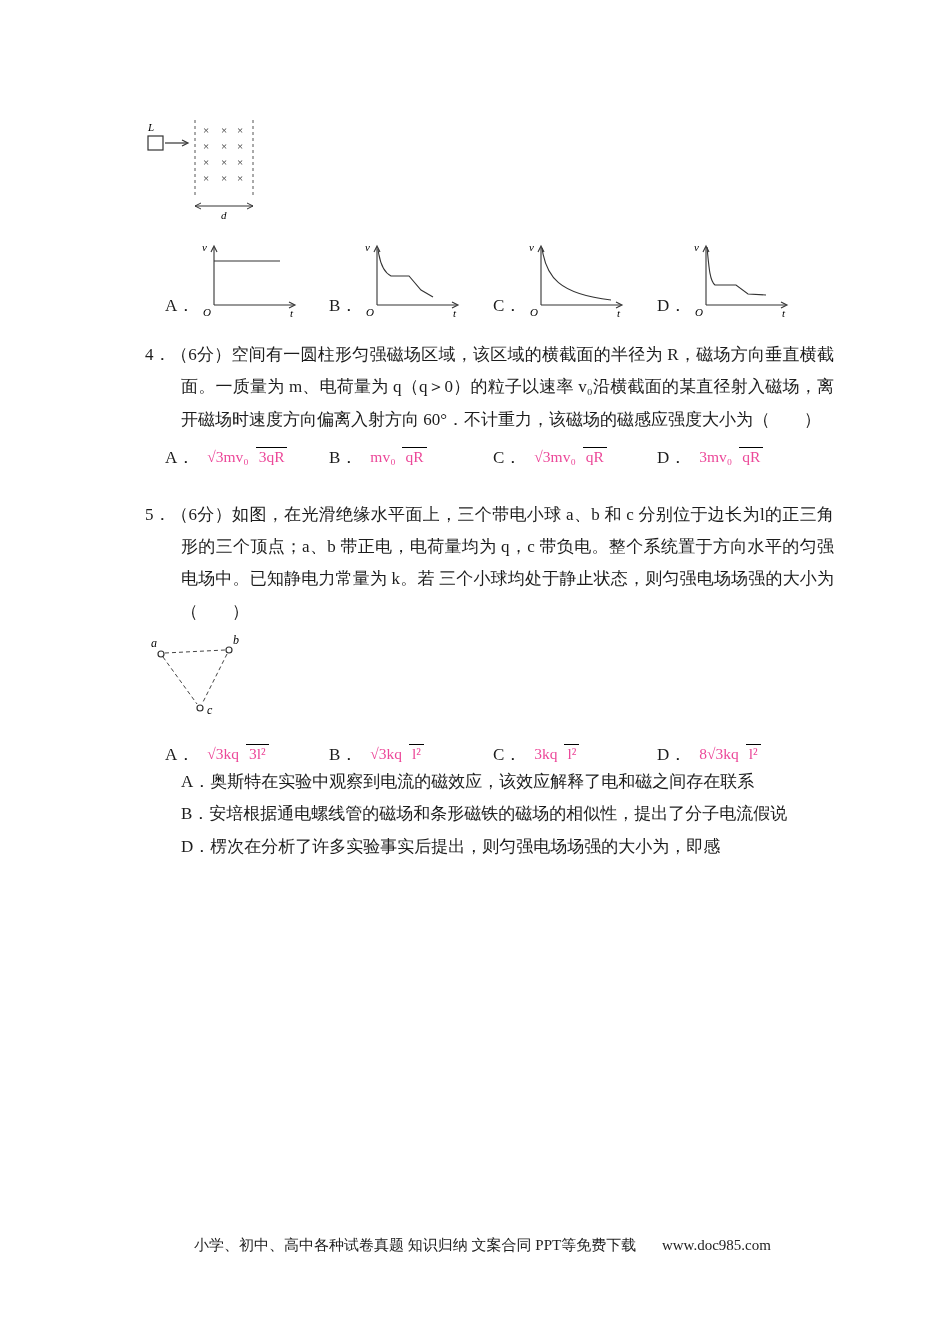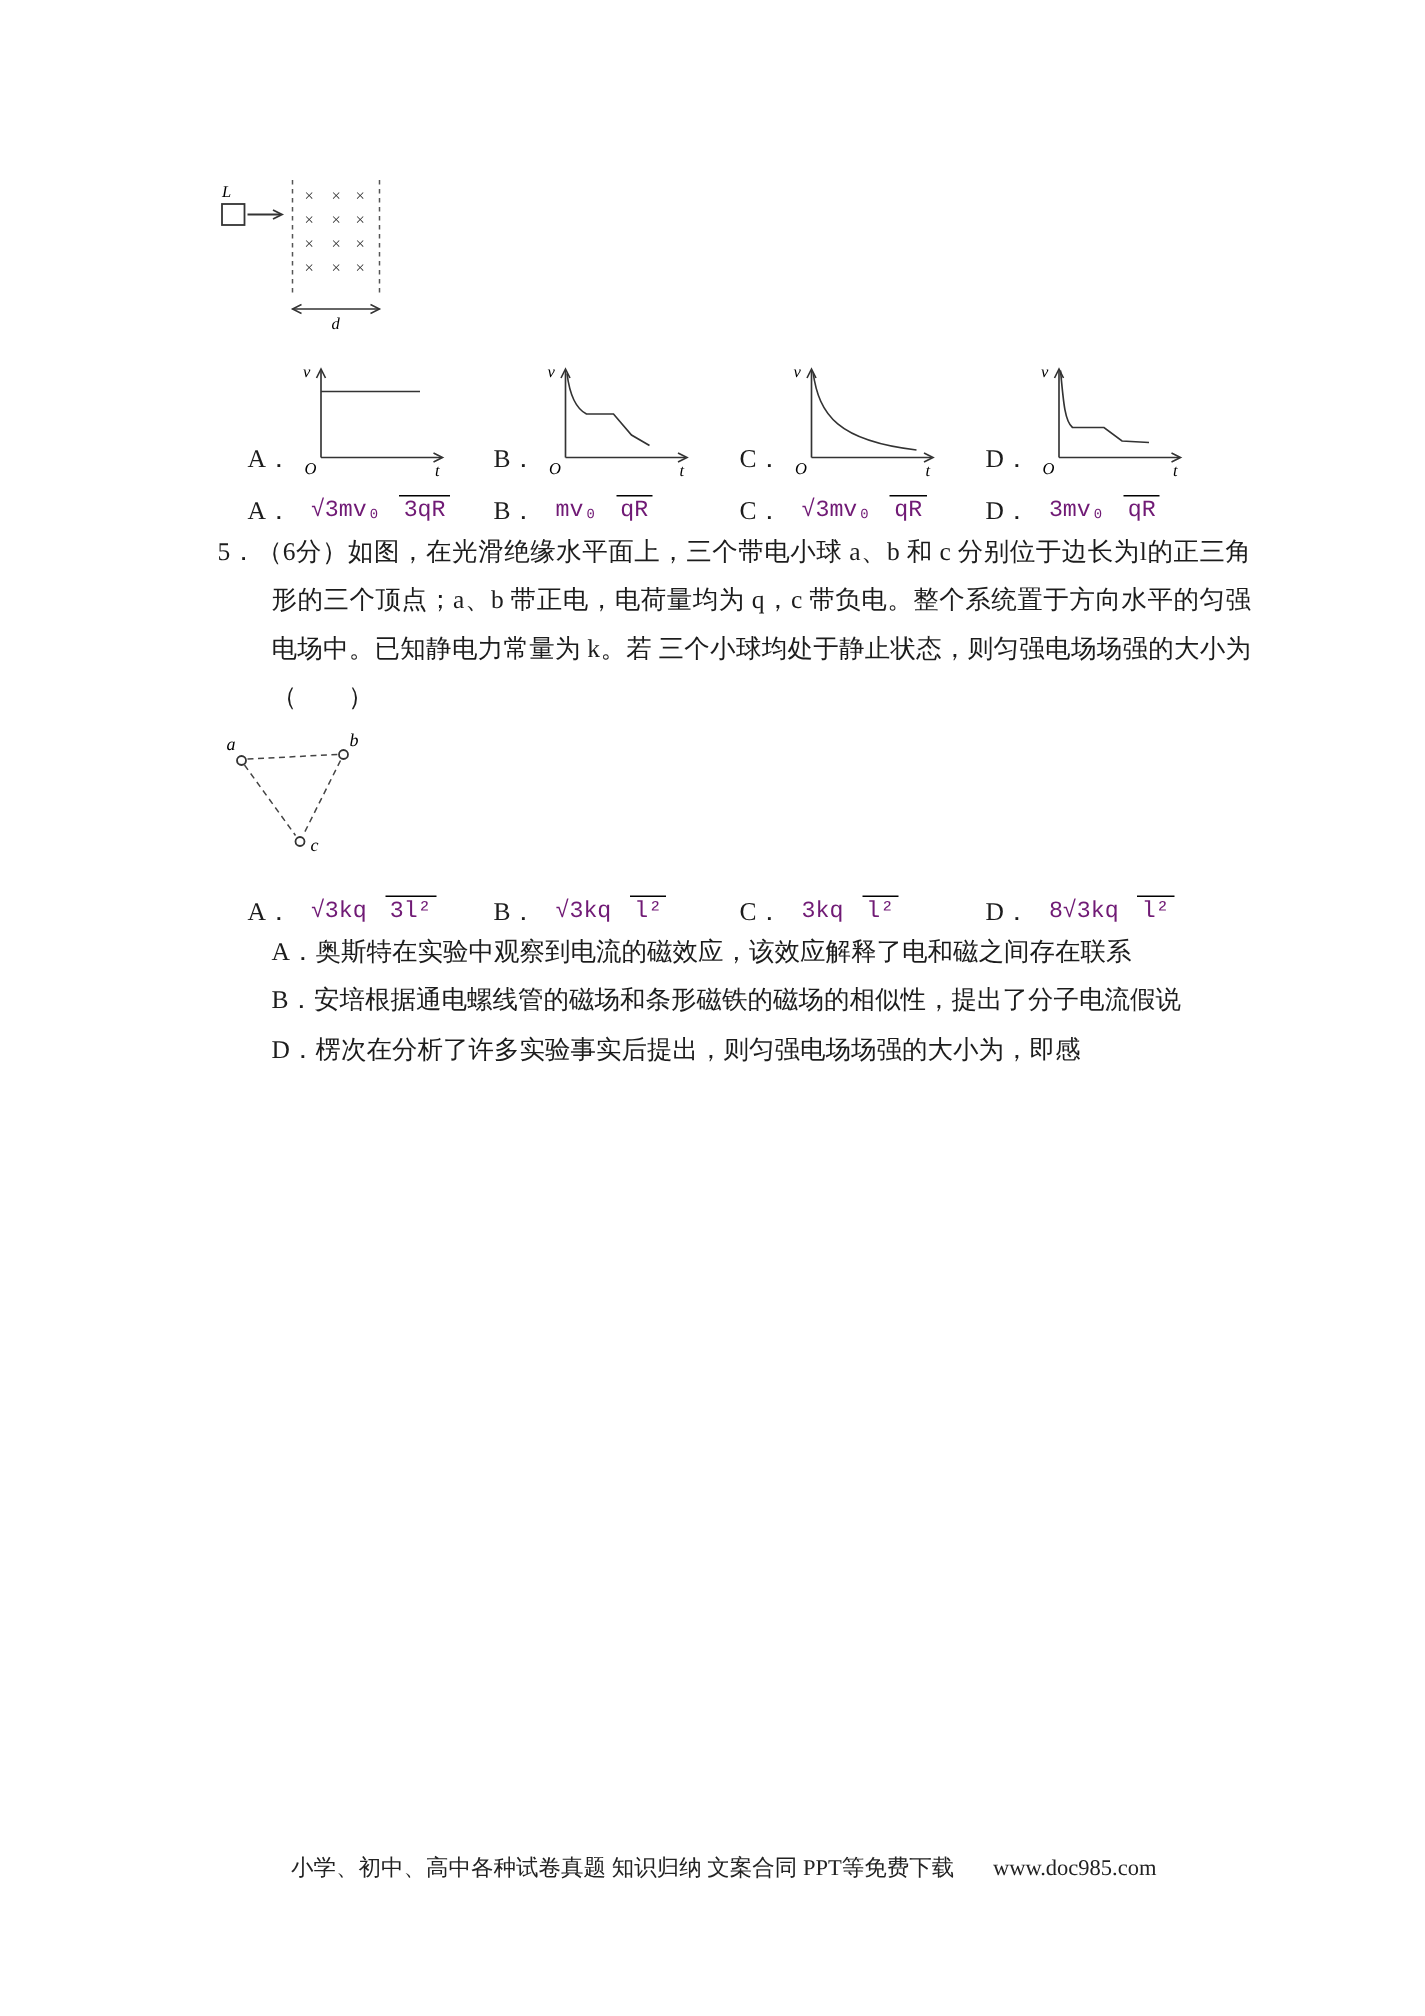--- a/index.html
+++ b/index.html
@@ -14,45 +14,45 @@
   }
   .page { position:absolute; inset:0; padding:116px 116px 0 145px; }
 
   .para {
     line-height:1.9;
     padding-left:36px;
     text-indent:-36px;
     text-align:justify;
   }
   .q4-para { margin-top:20px; }
-  .q5-para { }
+  .q5-para { margin-top:30px; }
   .q6-para { margin-top:26px; }
   .opt-para {
     line-height:1.9;
     text-indent:36px;
     text-align:justify;
     font-family:Liberation Serif, serif;
   }
 
   .graphs-row { display:flex; margin-top:12px; margin-left:20px; }
   .graph-item { width:164px; display:flex; align-items:flex-end; }
   .graph-item .g-label { margin-right:6px; padding-bottom:2px; }
   .vt-svg { display:block; }
 
   .opt-row { display:flex; margin-left:20px; }
   .q4-opts { margin-top:10px; }
   .q5-opts { margin-top:14px; }
   .opt { width:164px; display:flex; align-items:center; }
   .opt .o-label { margin-right:10px; }
   .frac {
     display:inline-block;
-    font-family:Liberation Mono, monospace;
+    font-family:Liberation Serif, serif;
     font-size:15.5px;
     line-height:1.45;
-    color:#701a75;
+    color:#ec4899;
   }
   .frac .den { border-top:1.3px solid #000; padding:0 3px; }
   .frac .num { padding:0 3px; }
 
   .fig-field { margin-left:0; }
   .fig-triangle { margin-top:6px; margin-left:0; display:block; }
 
   .footer {
     position:absolute;
     left:15px; right:0;
@@ -175,20 +175,21 @@
         <text x="90" y="78" font-size="11" class="ital">t</text>
         <text x="3" y="77" font-size="11" class="ital">O</text>
         <g stroke="#333" fill="none" stroke-width="1.1">
           <path d="M15,8 C17,30 18,42 23,46 L44,46 L56,55 L74,56"></path>
         </g>
       </svg>
     </div>
   </div>
 
   
+  <p class="para q4-para">4．（6分）空间有一圆柱形匀强磁场区域，该区域的横截面的半径为 R，磁场方向垂直横截面。一质量为 m、电荷量为 q（q＞0）的粒子以速率 v₀沿横截面的某直径射入磁场，离开磁场时速度方向偏离入射方向 60°．不计重力，该磁场的磁感应强度大小为（　　）</p>
 
   <div class="opt-row q4-opts">
     <div class="opt">
       <span class="o-label">A．</span>
       <span class="frac">
         <span class="num">√3mv₀</span>
         <span class="den">3qR</span>
       </span>
     </div>
     <div class="opt">

